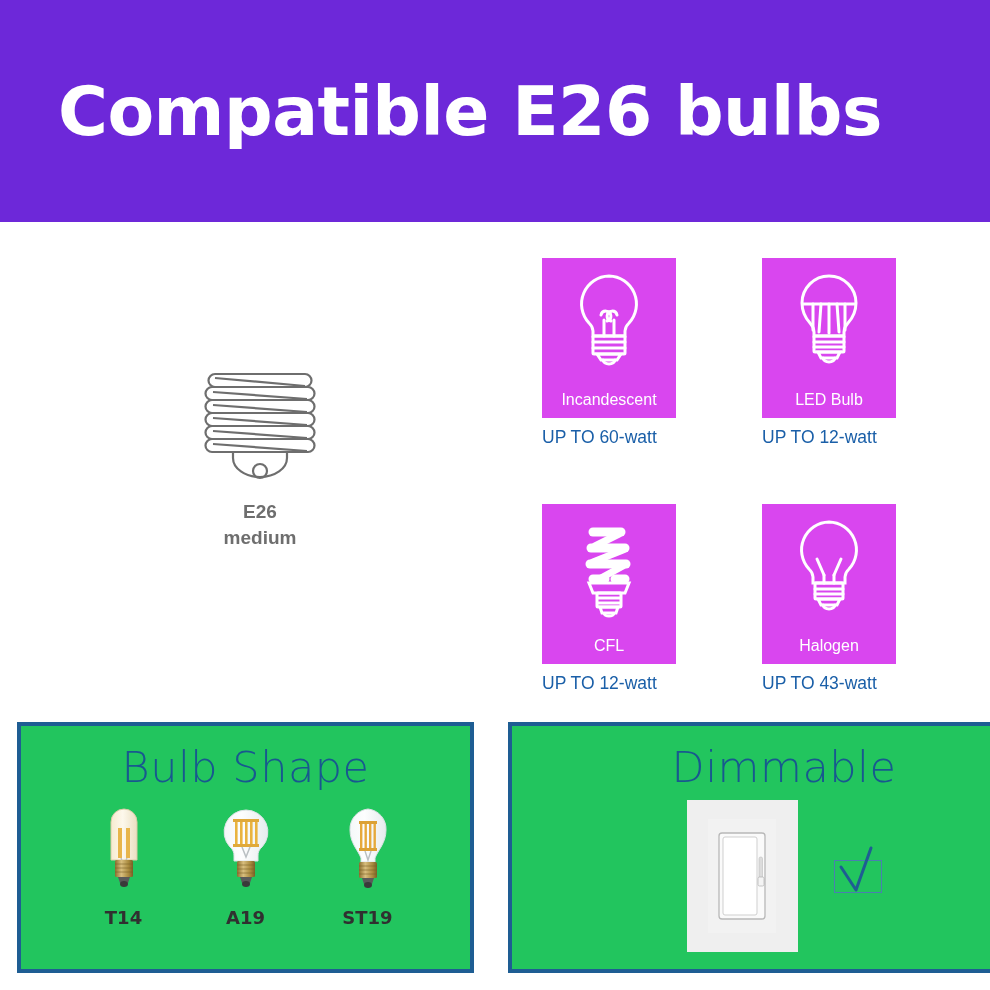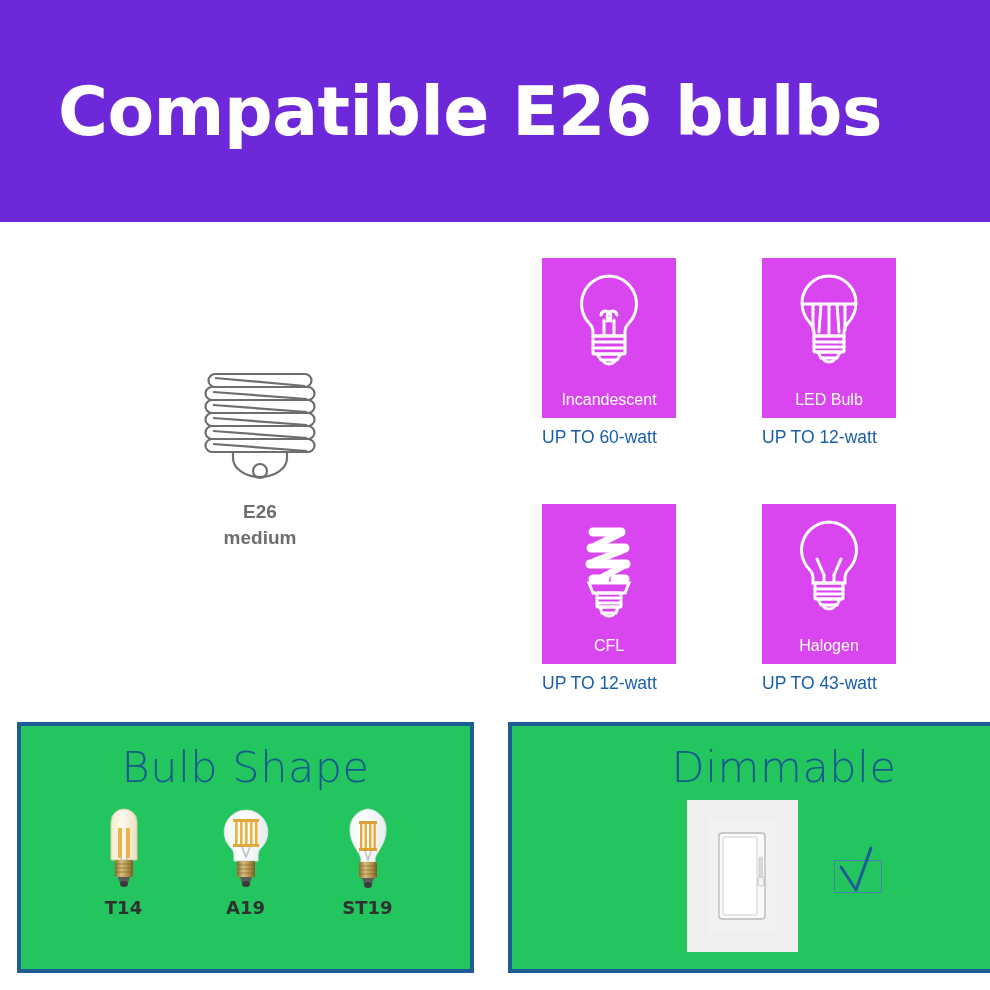--- a/index.html
+++ b/index.html
@@ -121,21 +121,21 @@
   
   .shapes-row {
     display: flex;
     justify-content: center;
     gap: 40px;
     margin-top: 14px;
   }
   .shape-cell { width: 82px; text-align: center; }
   .shape-art { height: 90px; display: block; margin: 0 auto; }
   .shape-label {
-    margin-top: 1px;
+    margin-top: 11px;
     font-size: 18px;
     font-weight: bold;
     color: #303030;
     font-family: "DejaVu Sans", sans-serif;
   }
 
   
   .dim-row {
     display: flex;
     align-items: center;

